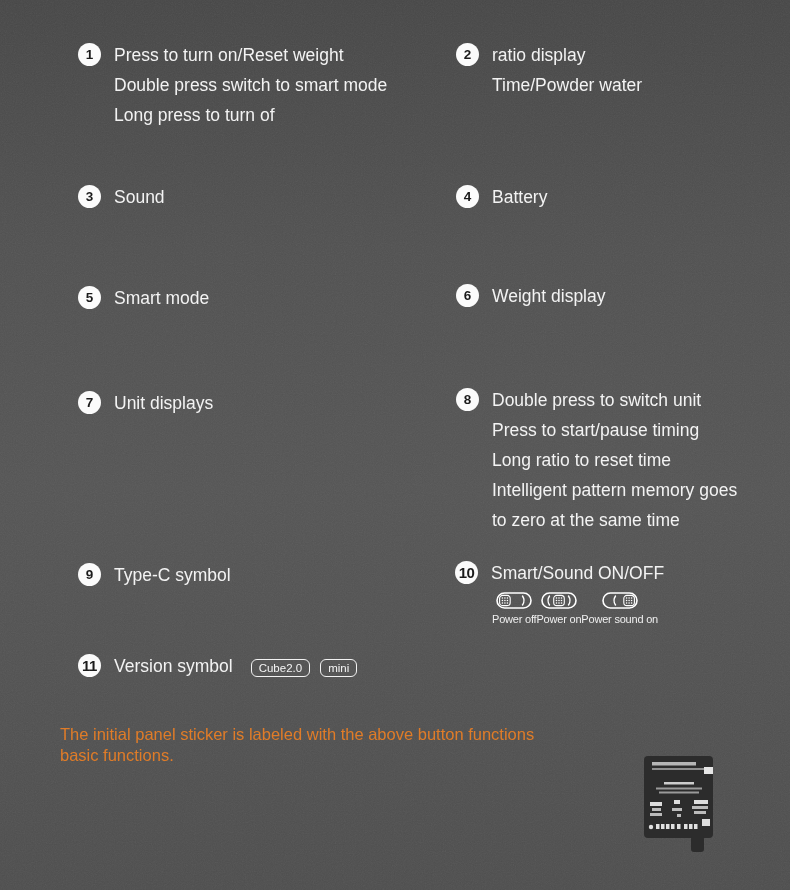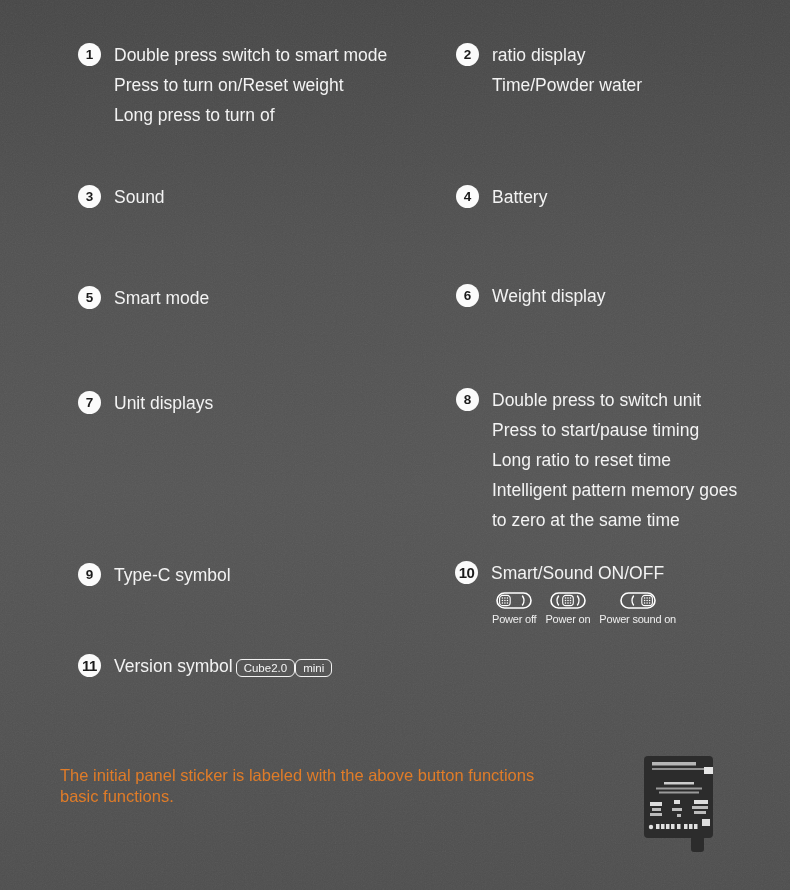--- a/index.html
+++ b/index.html
@@ -15,51 +15,51 @@
   .num{
     width:23px;height:23px;border-radius:50%;
     background:#fbfbfb;color:#1b1b1b;
     font-weight:bold;font-size:13.5px;
     display:flex;align-items:center;justify-content:center;
     margin-top:3px;flex:none;
   }
   .num.two{font-size:15px;letter-spacing:-0.5px;}
   .lines{margin-left:13px;}
   .line{font-size:17.5px;line-height:30px;color:#f3f3f3;white-space:nowrap;}
-  .toggles{display:flex;gap:9px;margin-top:4px;margin-left:1px;}
+  .toggles{display:flex;margin-top:4px;margin-left:1px;}
   .tgroup{display:flex;flex-direction:column;align-items:center;}
   .tlabel{font-size:11px;color:#efefef;margin-top:4px;white-space:nowrap;letter-spacing:-0.2px;}
-  .badges{display:inline-flex;margin-left:3px;}
+  .badges{display:inline-flex;gap:10px;margin-left:18px;}
   .badge{
     border:1.5px solid #f2f2f2;border-radius:6px;
     padding:0 7px;font-size:11.5px;line-height:16px;
     color:#f5f5f5;align-self:center;white-space:nowrap;
   }
-  .note{position:absolute;left:60px;top:765px;}
+  .note{position:absolute;left:60px;top:724px;}
   .note .nline{font-size:16.5px;line-height:20.7px;color:#e07c28;white-space:nowrap;}
   .sticker{position:absolute;left:644px;top:756px;}
 </style>
 </head>
 <body>
 
 <div class="page">
 
   <svg class="noise" xmlns="http://www.w3.org/2000/svg">
     <filter id="n">
         <feTurbulence type="fractalNoise" baseFrequency="0.9" numOctaves="2" stitchTiles="stitch"></feTurbulence>
         <feColorMatrix type="saturate" values="0"></feColorMatrix>
       </filter>
     <rect width="100%" height="100%" filter="url(#n)"></rect>
   </svg>
 
   <div class="item" style="left:78px;top:40px;">
     <div class="num">1</div>
     <div class="lines">
+      <div class="line">Press to turn on/Reset weight</div>
       <div class="line">Double press switch to smart mode</div>
-      <div class="line">Press to turn on/Reset weight</div>
       <div class="line">Long press to turn of</div>
     </div>
   </div>
 
   <div class="item" style="left:456px;top:40px;">
     <div class="num">2</div>
     <div class="lines">
       <div class="line">ratio display</div>
       <div class="line">Time/Powder water</div>
     </div>

